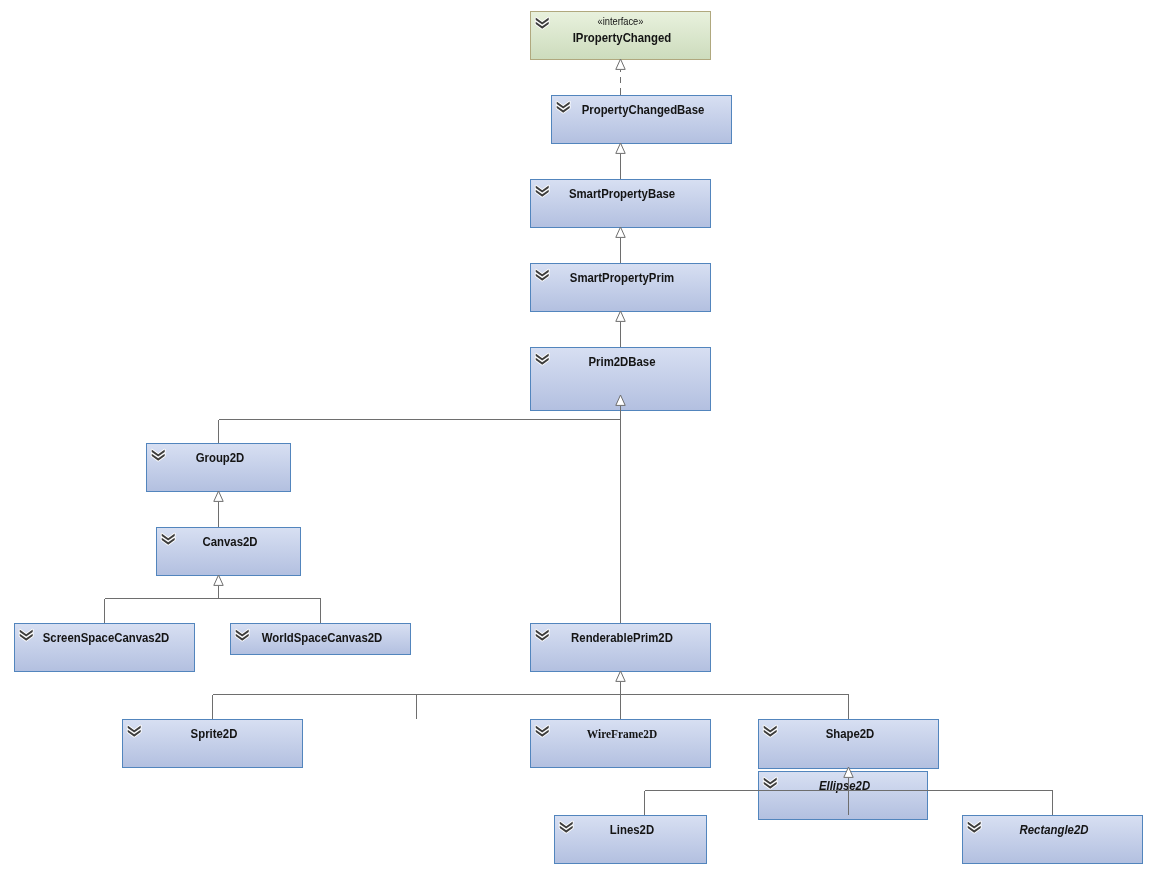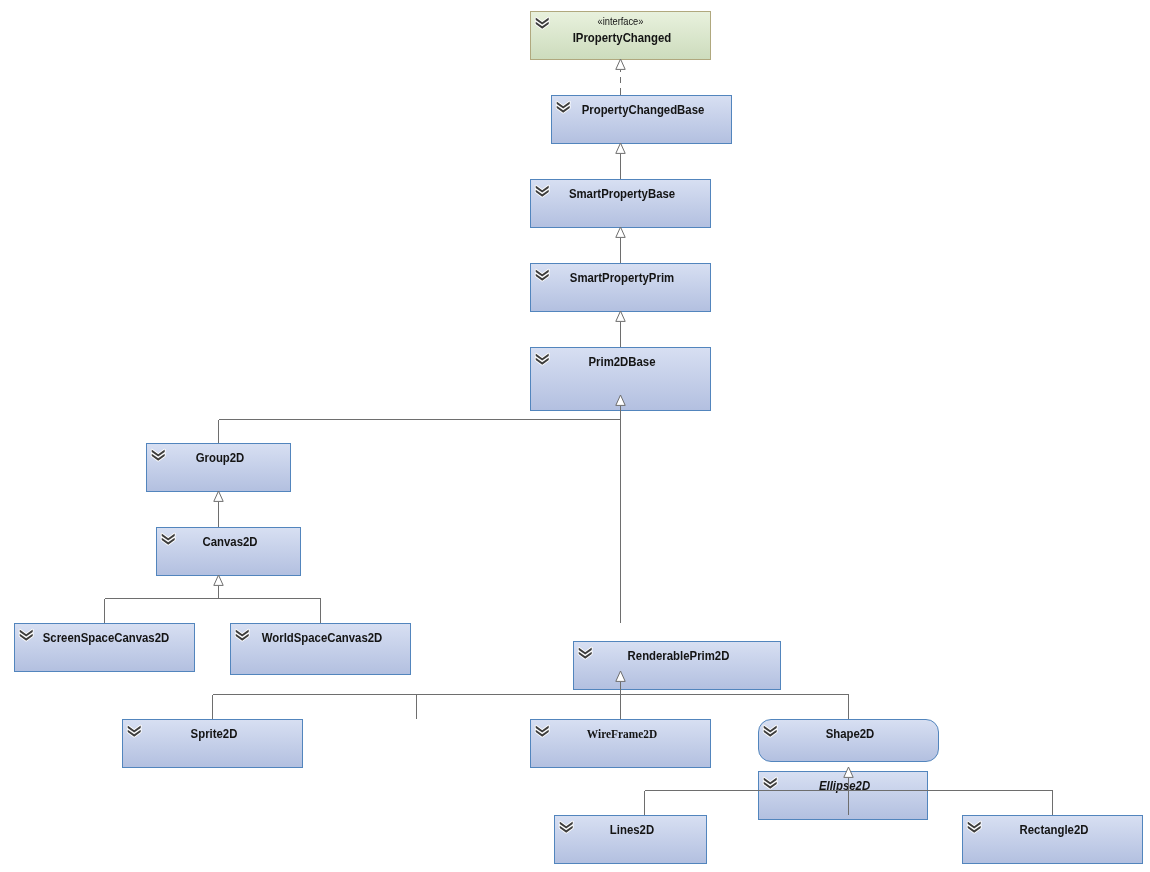--- a/index.html
+++ b/index.html
@@ -171,36 +171,36 @@
             <path d="M 1.70 5.75 L 8.20 10.35 L 14.70 5.75 L 14.70 8.10 L 8.20 12.70 L 1.70 8.10 Z"></path>
           </g>
           <g fill="#3d3d3d" stroke="none">
             <path d="M 1.70 1.60 L 8.20 6.20 L 14.70 1.60 L 14.70 3.95 L 8.20 8.55 L 1.70 3.95 Z"></path>
             <path d="M 1.70 5.75 L 8.20 10.35 L 14.70 5.75 L 14.70 8.10 L 8.20 12.70 L 1.70 8.10 Z"></path>
           </g>
         </svg>
       </span>
       <div class="label" style="top:7.6px">ScreenSpaceCanvas2D</div>
     </div>
-    <div class="node" style="left: 230px; top: 623px; width: 181px; height: 52px;">
+    <div class="node" style="left: 230px; top: 623px; width: 181px; height: 32px;">
       <span class="chev" style="left:3px;top:4px">
         <svg width="16" height="16" viewBox="0 0 16 16" shape-rendering="geometricPrecision">
           <g stroke="#ffffff" stroke-width="1.8" stroke-linejoin="round" fill="#ffffff">
             <path d="M 1.70 1.60 L 8.20 6.20 L 14.70 1.60 L 14.70 3.95 L 8.20 8.55 L 1.70 3.95 Z"></path>
             <path d="M 1.70 5.75 L 8.20 10.35 L 14.70 5.75 L 14.70 8.10 L 8.20 12.70 L 1.70 8.10 Z"></path>
           </g>
           <g fill="#3d3d3d" stroke="none">
             <path d="M 1.70 1.60 L 8.20 6.20 L 14.70 1.60 L 14.70 3.95 L 8.20 8.55 L 1.70 3.95 Z"></path>
             <path d="M 1.70 5.75 L 8.20 10.35 L 14.70 5.75 L 14.70 8.10 L 8.20 12.70 L 1.70 8.10 Z"></path>
           </g>
         </svg>
       </span>
       <div class="label" style="top:7.6px">WorldSpaceCanvas2D</div>
     </div>
-    <div class="node" style="left: 530px; top: 641px; width: 208px; height: 49px; margin-left: 43px;">
+    <div class="node" style="left: 530px; top: 623px; width: 181px; height: 49px;">
       <span class="chev" style="left:3px;top:4px">
         <svg width="16" height="16" viewBox="0 0 16 16" shape-rendering="geometricPrecision">
           <g stroke="#ffffff" stroke-width="1.8" stroke-linejoin="round" fill="#ffffff">
             <path d="M 1.70 1.60 L 8.20 6.20 L 14.70 1.60 L 14.70 3.95 L 8.20 8.55 L 1.70 3.95 Z"></path>
             <path d="M 1.70 5.75 L 8.20 10.35 L 14.70 5.75 L 14.70 8.10 L 8.20 12.70 L 1.70 8.10 Z"></path>
           </g>
           <g fill="#3d3d3d" stroke="none">
             <path d="M 1.70 1.60 L 8.20 6.20 L 14.70 1.60 L 14.70 3.95 L 8.20 8.55 L 1.70 3.95 Z"></path>
             <path d="M 1.70 5.75 L 8.20 10.35 L 14.70 5.75 L 14.70 8.10 L 8.20 12.70 L 1.70 8.10 Z"></path>
           </g>
@@ -231,21 +231,21 @@
             <path d="M 1.70 5.75 L 8.20 10.35 L 14.70 5.75 L 14.70 8.10 L 8.20 12.70 L 1.70 8.10 Z"></path>
           </g>
           <g fill="#3d3d3d" stroke="none">
             <path d="M 1.70 1.60 L 8.20 6.20 L 14.70 1.60 L 14.70 3.95 L 8.20 8.55 L 1.70 3.95 Z"></path>
             <path d="M 1.70 5.75 L 8.20 10.35 L 14.70 5.75 L 14.70 8.10 L 8.20 12.70 L 1.70 8.10 Z"></path>
           </g>
         </svg>
       </span>
       <div class="label" style="top:7.6px">WireFrame2D</div>
     </div>
-    <div class="node" style="left: 758px; top: 719px; width: 181px; height: 43px; border-radius: 13px;">
+    <div class="node" style="left: 758px; top: 719px; width: 181px; height: 50px;">
       <span class="chev" style="left:3px;top:4px">
         <svg width="16" height="16" viewBox="0 0 16 16" shape-rendering="geometricPrecision">
           <g stroke="#ffffff" stroke-width="1.8" stroke-linejoin="round" fill="#ffffff">
             <path d="M 1.70 1.60 L 8.20 6.20 L 14.70 1.60 L 14.70 3.95 L 8.20 8.55 L 1.70 3.95 Z"></path>
             <path d="M 1.70 5.75 L 8.20 10.35 L 14.70 5.75 L 14.70 8.10 L 8.20 12.70 L 1.70 8.10 Z"></path>
           </g>
           <g fill="#3d3d3d" stroke="none">
             <path d="M 1.70 1.60 L 8.20 6.20 L 14.70 1.60 L 14.70 3.95 L 8.20 8.55 L 1.70 3.95 Z"></path>
             <path d="M 1.70 5.75 L 8.20 10.35 L 14.70 5.75 L 14.70 8.10 L 8.20 12.70 L 1.70 8.10 Z"></path>
           </g>
@@ -276,21 +276,21 @@
             <path d="M 1.70 5.75 L 8.20 10.35 L 14.70 5.75 L 14.70 8.10 L 8.20 12.70 L 1.70 8.10 Z"></path>
           </g>
           <g fill="#3d3d3d" stroke="none">
             <path d="M 1.70 1.60 L 8.20 6.20 L 14.70 1.60 L 14.70 3.95 L 8.20 8.55 L 1.70 3.95 Z"></path>
             <path d="M 1.70 5.75 L 8.20 10.35 L 14.70 5.75 L 14.70 8.10 L 8.20 12.70 L 1.70 8.10 Z"></path>
           </g>
         </svg>
       </span>
       <div class="label" style="top:7.6px">Ellipse2D</div>
     </div>
-    <div class="node" style="left: 962px; top: 815px; width: 181px; height: 49px;">
+    <div class="node" style="left: 962px; top: 815px; width: 181px; height: 49px; font-style: italic;">
       <span class="chev" style="left:3px;top:4px">
         <svg width="16" height="16" viewBox="0 0 16 16" shape-rendering="geometricPrecision">
           <g stroke="#ffffff" stroke-width="1.8" stroke-linejoin="round" fill="#ffffff">
             <path d="M 1.70 1.60 L 8.20 6.20 L 14.70 1.60 L 14.70 3.95 L 8.20 8.55 L 1.70 3.95 Z"></path>
             <path d="M 1.70 5.75 L 8.20 10.35 L 14.70 5.75 L 14.70 8.10 L 8.20 12.70 L 1.70 8.10 Z"></path>
           </g>
           <g fill="#3d3d3d" stroke="none">
             <path d="M 1.70 1.60 L 8.20 6.20 L 14.70 1.60 L 14.70 3.95 L 8.20 8.55 L 1.70 3.95 Z"></path>
             <path d="M 1.70 5.75 L 8.20 10.35 L 14.70 5.75 L 14.70 8.10 L 8.20 12.70 L 1.70 8.10 Z"></path>
           </g>

